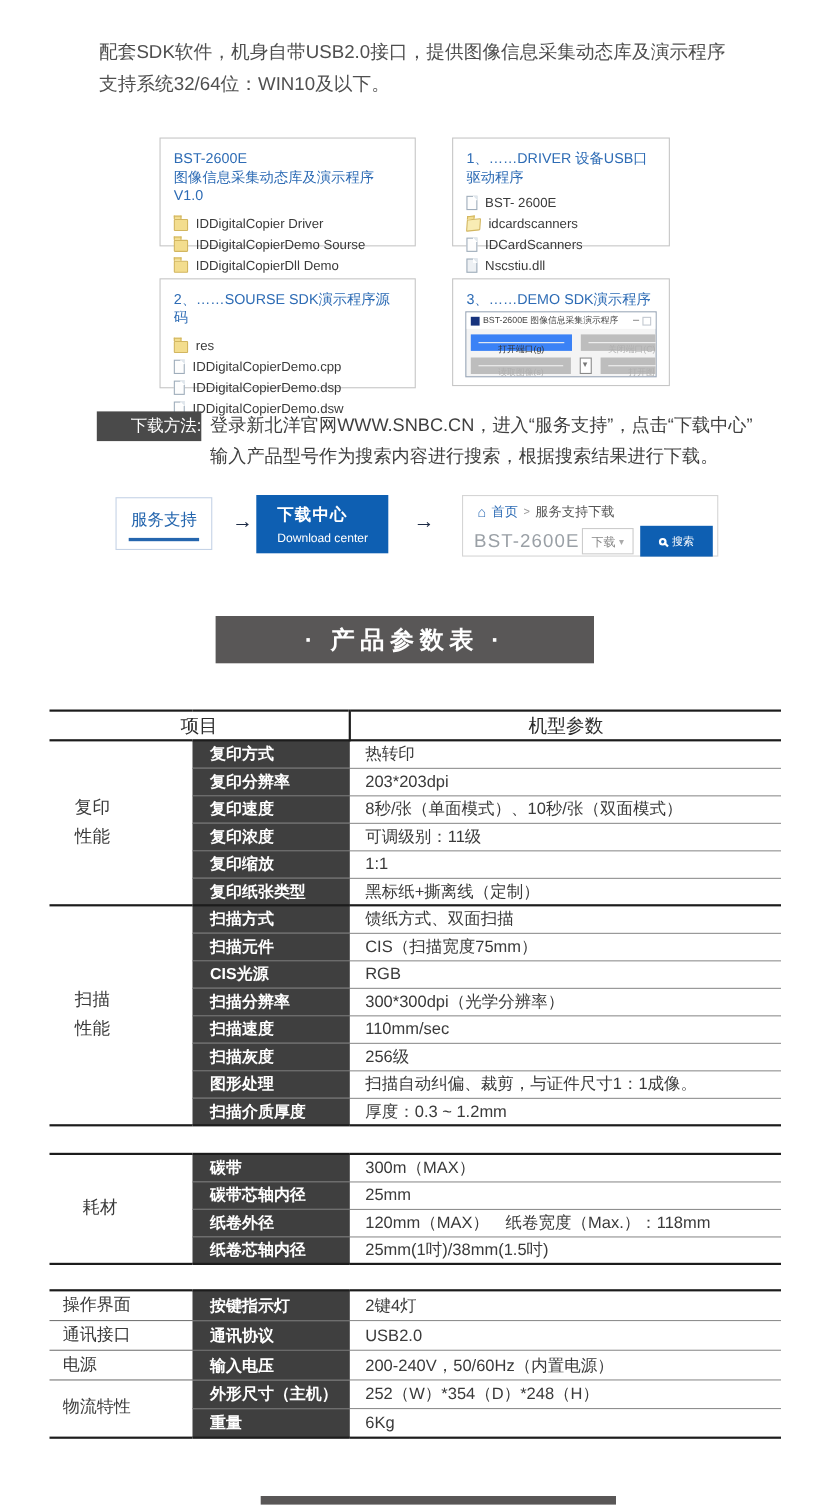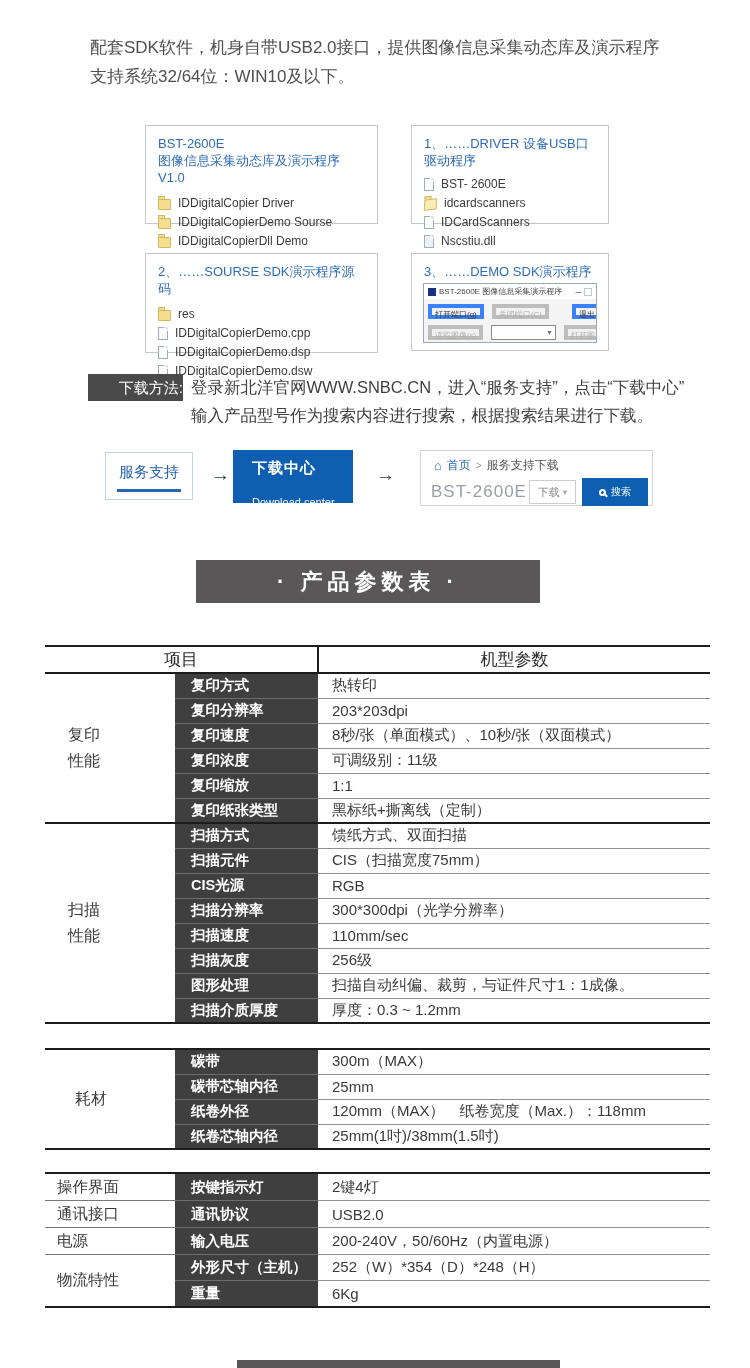--- a/index.html
+++ b/index.html
@@ -22,37 +22,37 @@
 
   
   .mini-dialog { position:absolute; left:11px; top:29px; right:11px; height:60px; border:1px solid #9aa7b8; background:#f4f4f4; overflow:hidden; }
   .md-title { height:15px; background:#fff; display:flex; align-items:center; gap:3px; padding:0 4px; }
   .md-logo { width:8px; height:8px; background:#17337d; flex:0 0 auto; }
   .md-title-text { font-size:8px; color:#444; white-space:nowrap; overflow:hidden; flex:1; }
   .md-min { font-size:10px; color:#666; line-height:8px; }
   .md-closebox { width:8px; height:8px; border:1px solid #c2c8d0; flex:0 0 auto; }
   .md-body { padding:5px 4px 0; }
   .md-row { display:flex; gap:8px; margin-bottom:6px; align-items:center; }
-  .md-btn { height:15px; line-height:13px; font-size:8px; color:#333; background:#f2f2f2; border:4px solid #3b82f6; padding:0 3px; white-space:nowrap; flex:0 0 auto; }
+  .md-btn { height:15px; line-height:13px; font-size:8px; color:#333; background:#f2f2f2; border:7px solid #3b82f6; padding:0 18px; white-space:nowrap; flex:0 0 auto; }
   .md-btn.disabled { color:#b0b0b0; border-color:#bdbdbd;text-align:center; }
   .md-btn.cutright { margin-left:auto; margin-right:-10px; }
   .md-combo { flex:1; height:15px; border:1px solid #8a8a8a; background:#fff; display:flex; align-items:center; justify-content:flex-end; padding-right:2px; font-size:7px; color:#777; }
 
   
   .dm-label { position:absolute; left:88px; top:374px; width:95px; height:27px; background:#4a4a4a; color:#fff; font-size:15px; text-align:right; line-height:27px; }
   .dm-text { position:absolute; left:191px; top:373px; width:520px; font-size:16.5px; line-height:28px; color:#3f3f3f; }
 
   
   .step1 { position:absolute; left:105px; top:452px; width:88px; height:48px; border:1px solid #c5d3e6; background:#fff; }
   .step1-label { text-align:center; margin-top:10px; color:#2566ae; font-size:15px; }
   .step1-line { position:absolute; left:13%; bottom:7px; width:74%; height:3px; background:#2566ae; }
   .flow-arrow { position:absolute; font-size:19px; font-weight:bold; color:#1d2b45; }
   .step2 { position:absolute; left:233px; top:450px; width:120px; height:53px; background:#0e5fb2; color:#fff; padding:9px 0 0 19px; }
   .step2-cn { font-size:15px; font-weight:bold; letter-spacing:1px; }
-  .step2-en { font-size:11px; margin-top:18px; }
+  .step2-en { font-size:11px; margin-top:6px; }
   .crumb { position:absolute; left:420px; top:450px; width:233px; height:56px; border:1px solid #d5d5d5; background:#fff; }
   .crumb-top { display:flex; align-items:center; gap:5px; padding:6px 0 1px 13px; font-size:12px; }
   .crumb-home-ico { color:#2e6cb5; font-size:13px; line-height:12px; }
   .crumb-home { color:#2e6cb5; }
   .crumb-sep { color:#999; font-size:10px; }
   .crumb-page { color:#555; }
   .crumb-bottom { display:flex; align-items:center; margin:3px 4px 0 0; }
   .srch-query { flex:1; font-size:17px; color:#9aa0a6; letter-spacing:1px; padding-left:10px; white-space:nowrap; overflow:hidden; }
   .srch-filter { width:47px; height:24px; border:1px solid #ccc; display:flex; align-items:center; justify-content:center; gap:3px; font-size:11px; color:#888; flex:0 0 auto; }
   .srch-caret { color:#aaa; font-size:9px; }

